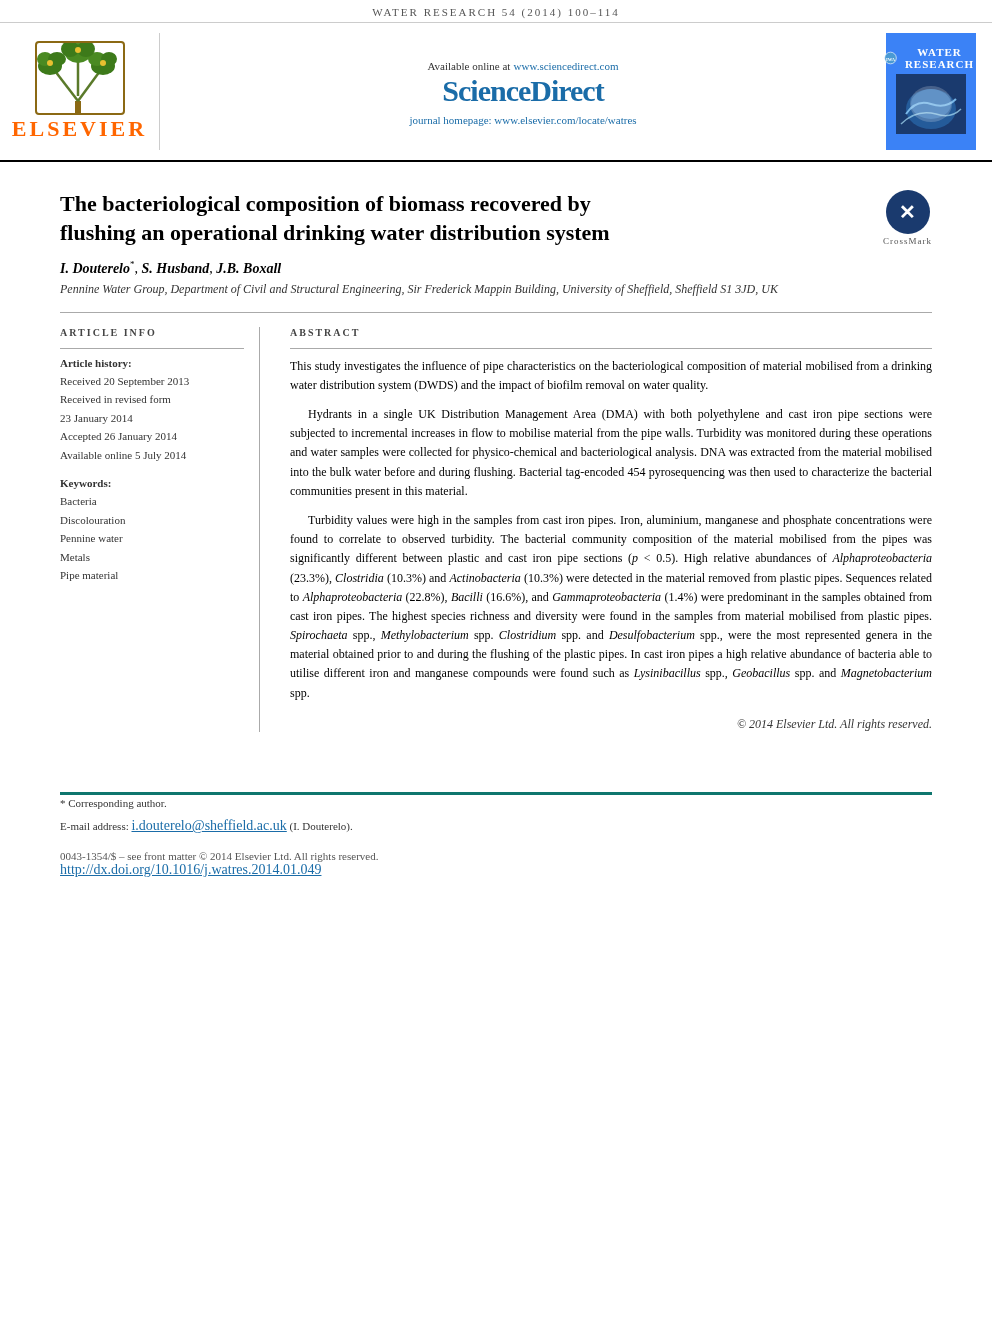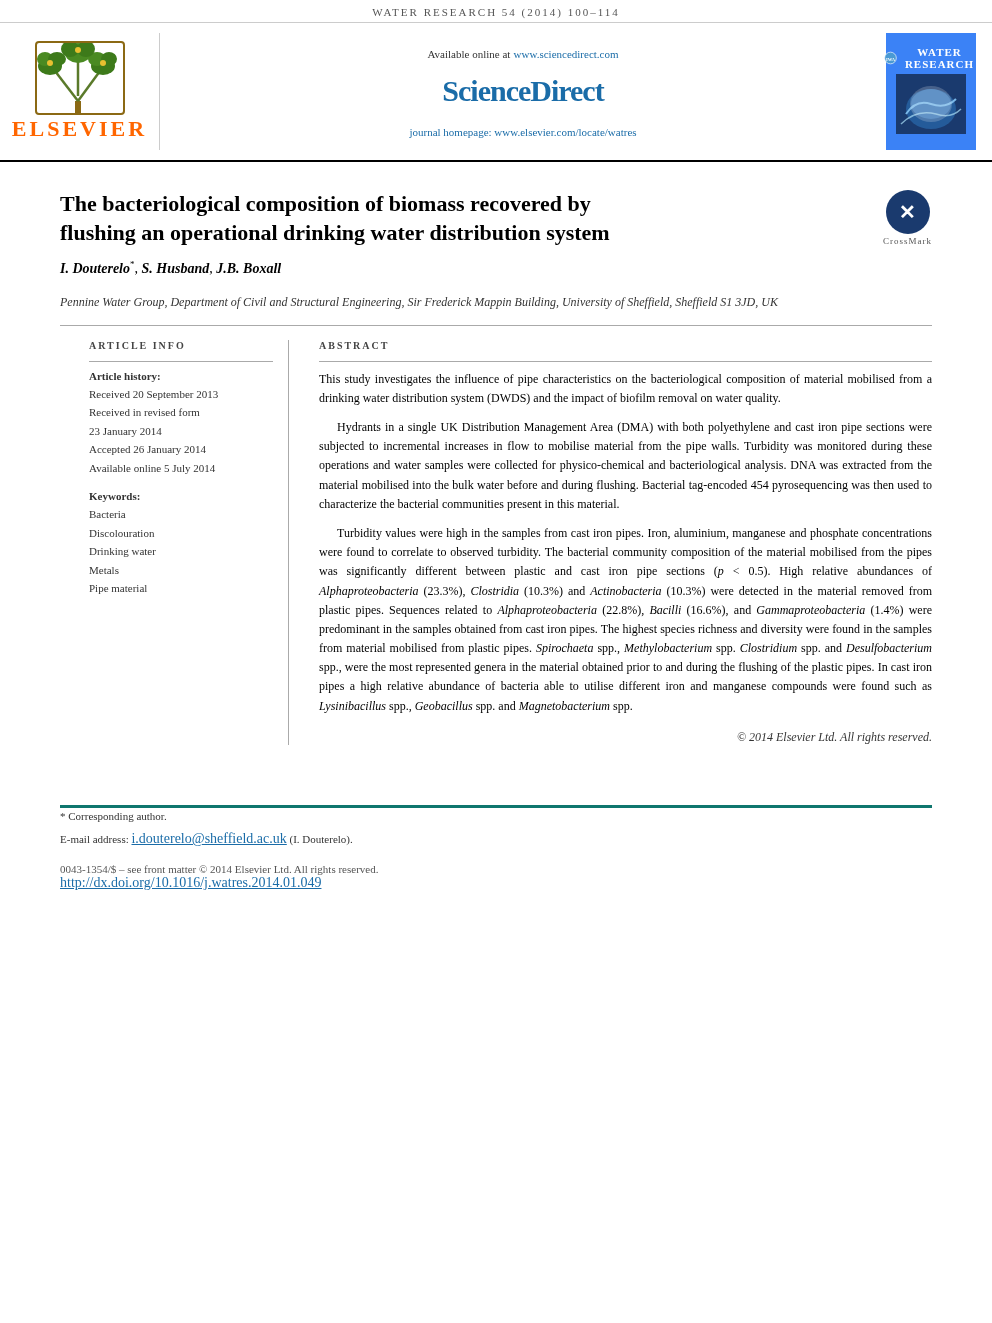--- a/index.html
+++ b/index.html
@@ -46,21 +46,21 @@
       color: #f60;
       letter-spacing: 3px;
     }
 
     .center-header {
       flex: 1;
       display: flex;
       flex-direction: column;
       align-items: center;
       justify-content: center;
-      gap: 12px;
+      gap: 0;
       padding: 0 20px;
     }
 
     .available-text {
       font-size: 11px;
       color: #333;
     }
 
     .science-direct-link {
       font-size: 11px;
@@ -143,21 +143,21 @@
       font-weight: bold;
       line-height: 1.3;
       margin-top: 16px;
       margin-bottom: 12px;
       max-width: 600px;
     }
 
     .authors {
       font-size: 14px;
       color: #000;
-      margin-bottom: 17px;
+      margin-bottom: 4px;
     }
 
     .authors .author-link {
       color: #000;
       font-style: italic;
       font-weight: bold;
     }
 
     .affiliation {
       font-size: 12px;
@@ -177,21 +177,20 @@
       display: flex;
       gap: 30px;
       margin-top: 14px;
     }
 
     .left-col {
       width: 200px;
       flex-shrink: 0;
       border-right: 1px solid #aaa;
       padding-right: 15px;
-      margin-left: 29px;
     }
 
     .right-col {
       flex: 1;
     }
 
     .section-label {
       font-size: 10px;
       font-weight: bold;
       letter-spacing: 2px;
@@ -444,21 +443,21 @@
       <div class="history-item">
         <span>Available online 5 July 2014</span>
       </div>
 
       <div class="keywords-title">
         <span>Keywords:</span>
       </div>
 
       <div class="keyword-item">Bacteria</div>
       <div class="keyword-item">Discolouration</div>
-      <div class="keyword-item">Drinking water</div>
+      <div class="keyword-item">Pennine water</div>
       <div class="keyword-item">Metals</div>
       <div class="keyword-item">Pipe material</div>
     </div>
 
     <div class="right-col">
       <div class="section-label">
         <span>ABSTRACT</span>
       </div>
       <hr class="divider" style="margin-bottom:8px;">
 

